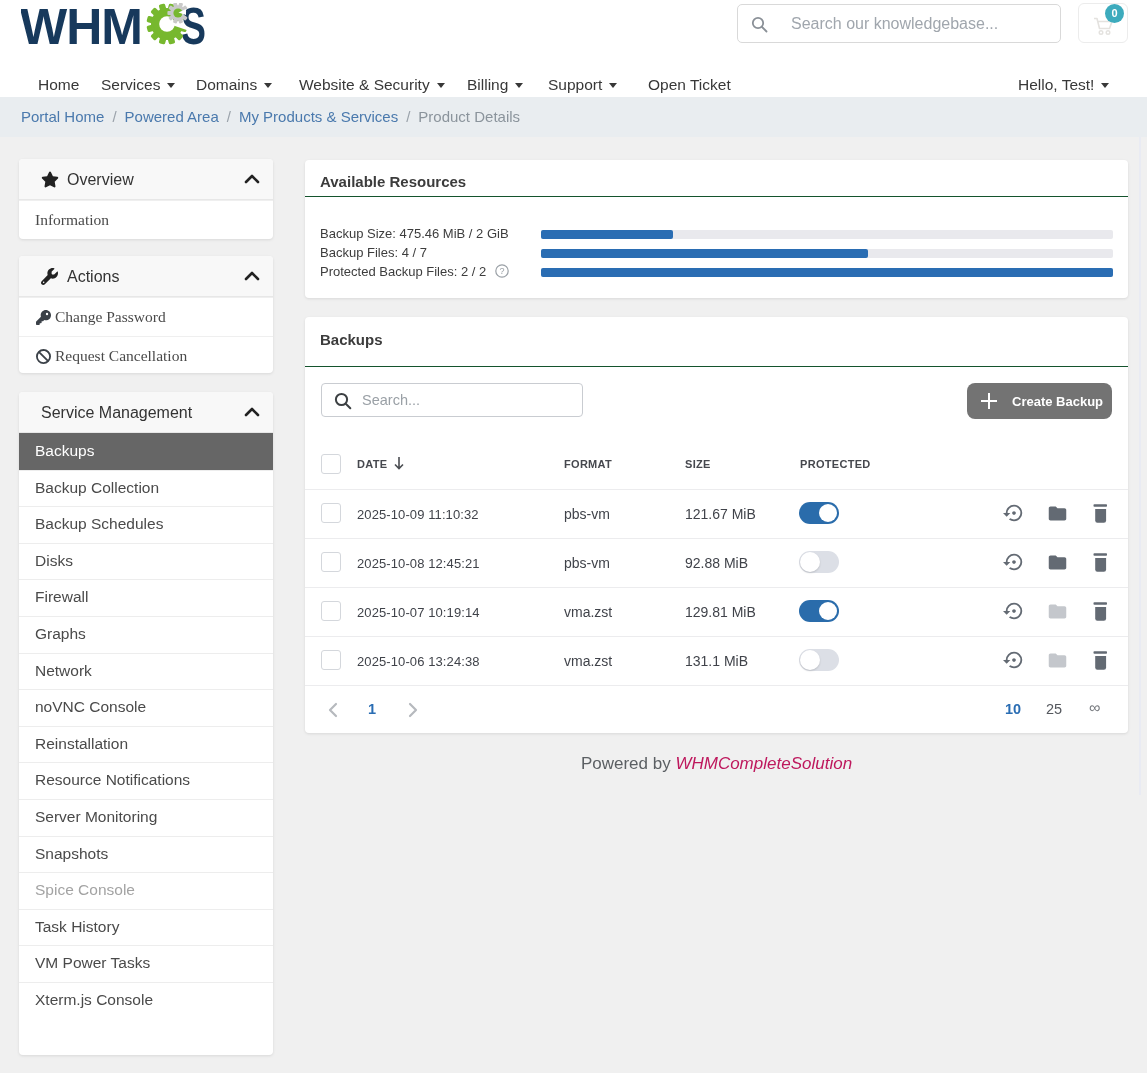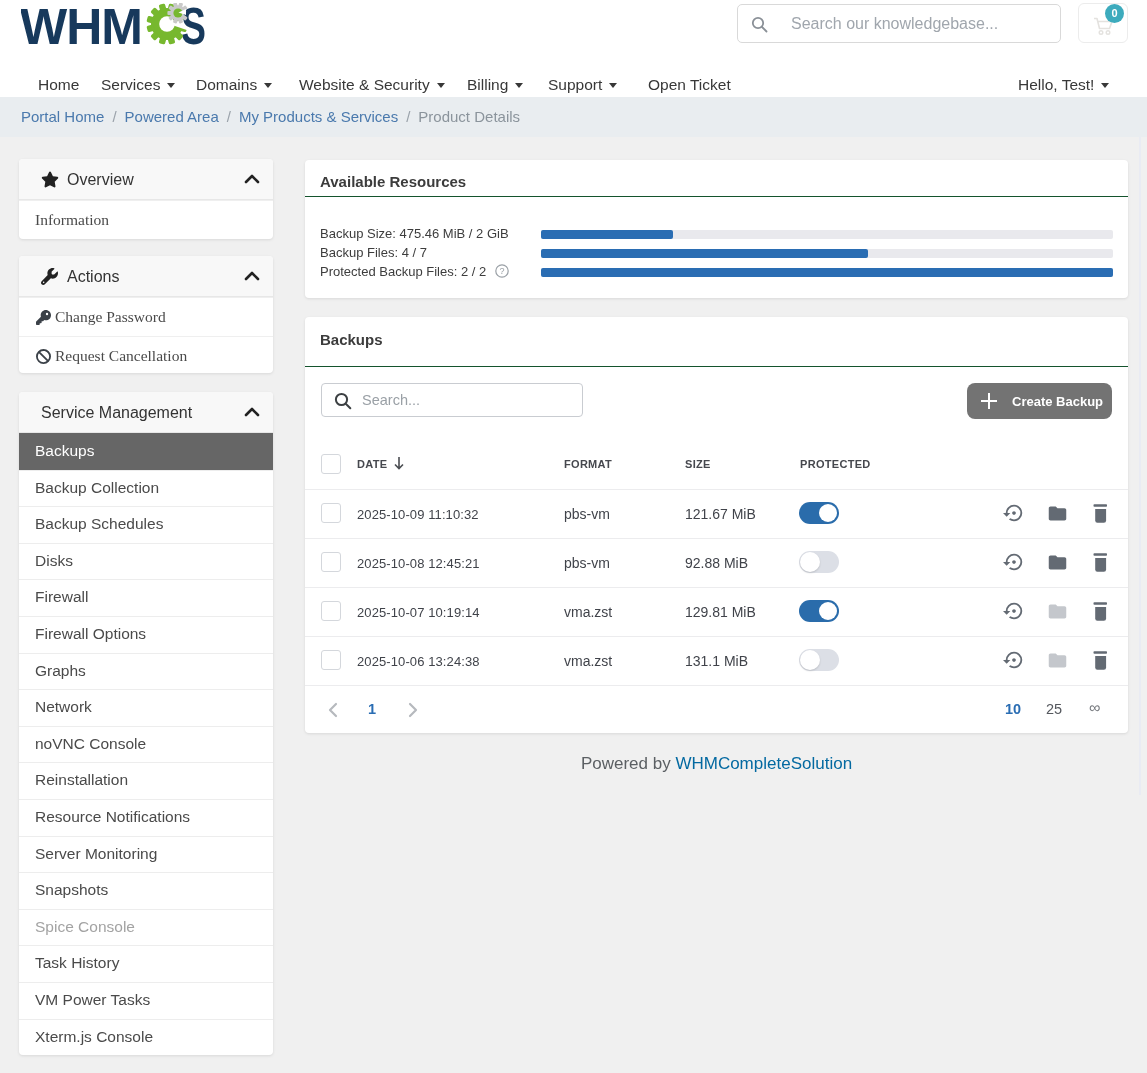--- a/index.html
+++ b/index.html
@@ -194,23 +194,20 @@
   <div class="sm-item">
       <span class="txt">Backup Schedules</span>
     </div>
   <div class="sm-item">
       <span class="txt">Disks</span>
     </div>
   <div class="sm-item">
       <span class="txt">Firewall</span>
     </div>
   <div class="sm-item">
-      <span class="txt">Firewall Options</span>
-    </div>
-  <div class="sm-item">
       <span class="txt">Graphs</span>
     </div>
   <div class="sm-item">
       <span class="txt">Network</span>
     </div>
   <div class="sm-item">
       <span class="txt">noVNC Console</span>
     </div>
   <div class="sm-item">
       <span class="txt">Reinstallation</span>
@@ -377,13 +374,13 @@
   <svg style="position:absolute;left:102px;top:385px;" width="12" height="16" viewBox="0 0 12 16">
       <path d="M3 2 L9 8 L3 14" fill="none" stroke="#b6b9be" stroke-width="2.2" stroke-linecap="round" stroke-linejoin="round"></path>
     </svg>
   <span style="position:absolute;left:700px;top:384px;font-size:14.5px;font-weight:bold;color:#2a6db3;">10</span>
   <span style="position:absolute;left:741px;top:384px;font-size:14.5px;color:#55585e;">25</span>
   <span style="position:absolute;left:784px;top:382px;font-size:16px;color:#75787d;">∞</span>
 </div>
 
 <div style="position:absolute; left:1139px; top:137px; width:2px; height:658px; background:#e9ebf3;"></div>
 
-<div style="position:absolute; left:305px; top:754px; width:823px; text-align:center; font-size:17px; color:#5b5f63;">Powered by <span style="color:#0369a1;">WHMCompleteSolution</span></div>
+<div style="position:absolute; left:305px; top:754px; width:823px; text-align:center; font-size:17px; color:#5b5f63;">Powered by <span style="color:#be185d;font-style:italic;">WHMCompleteSolution</span></div>
 
 </body></html>

